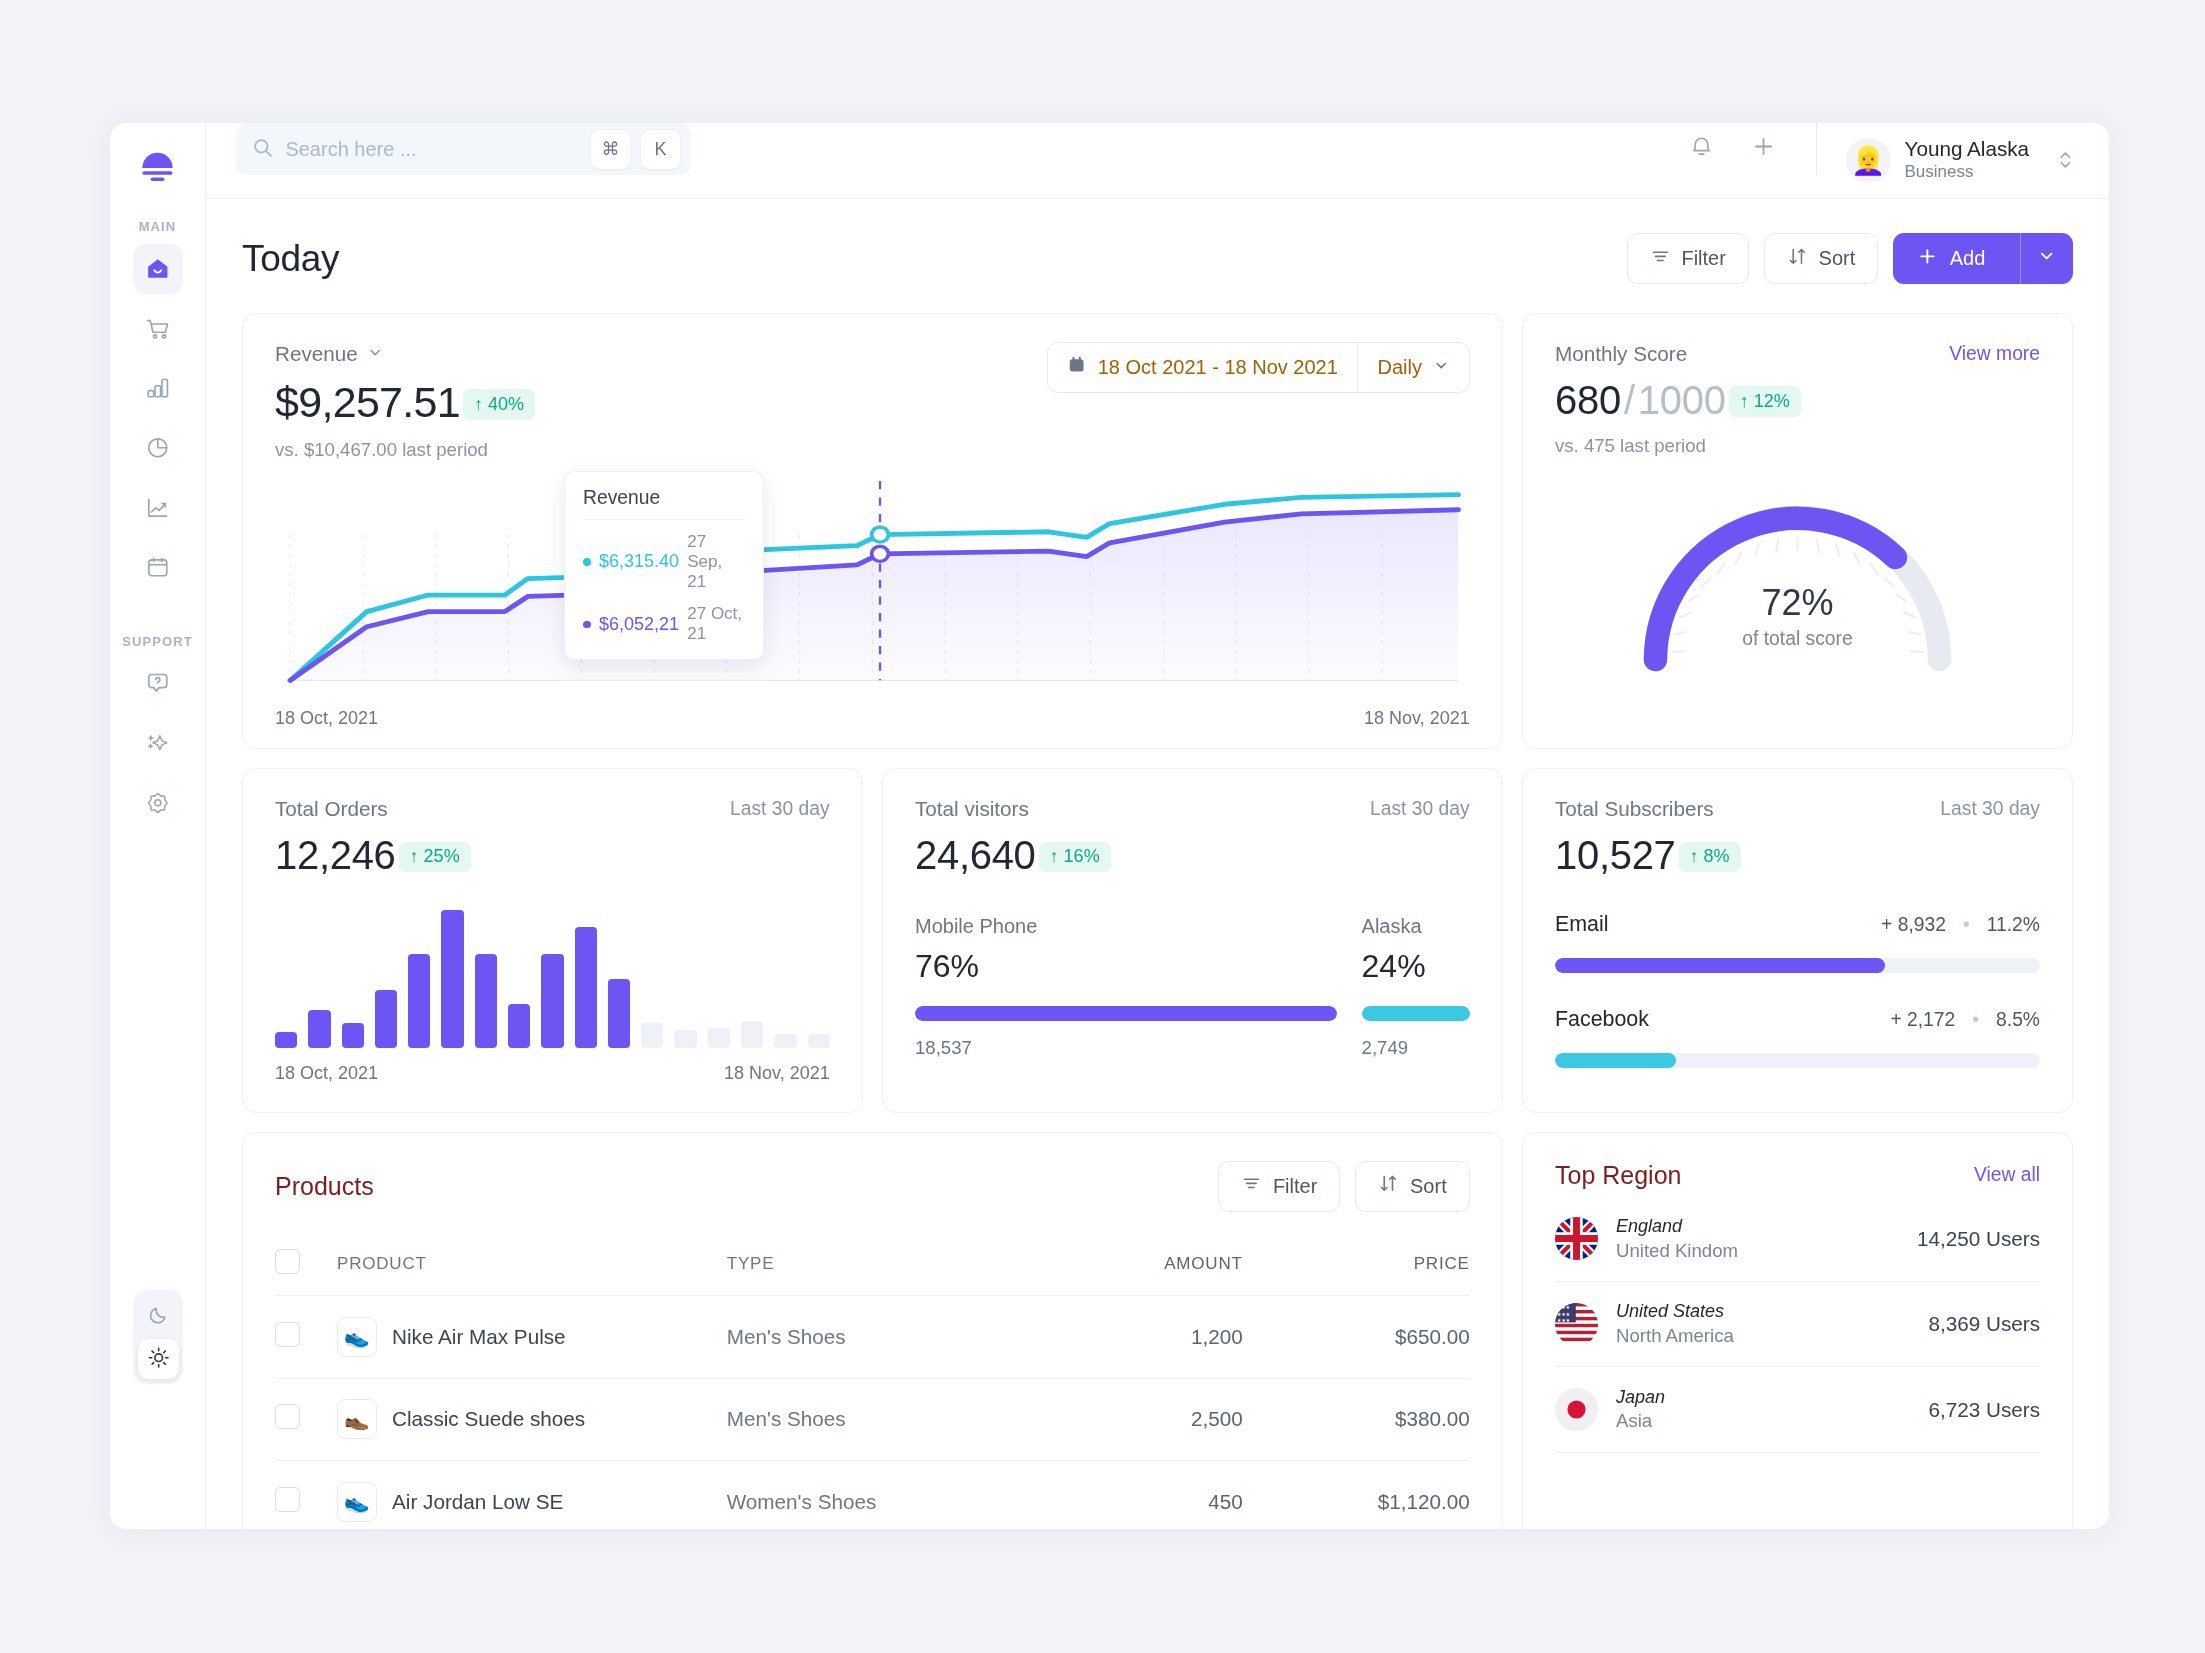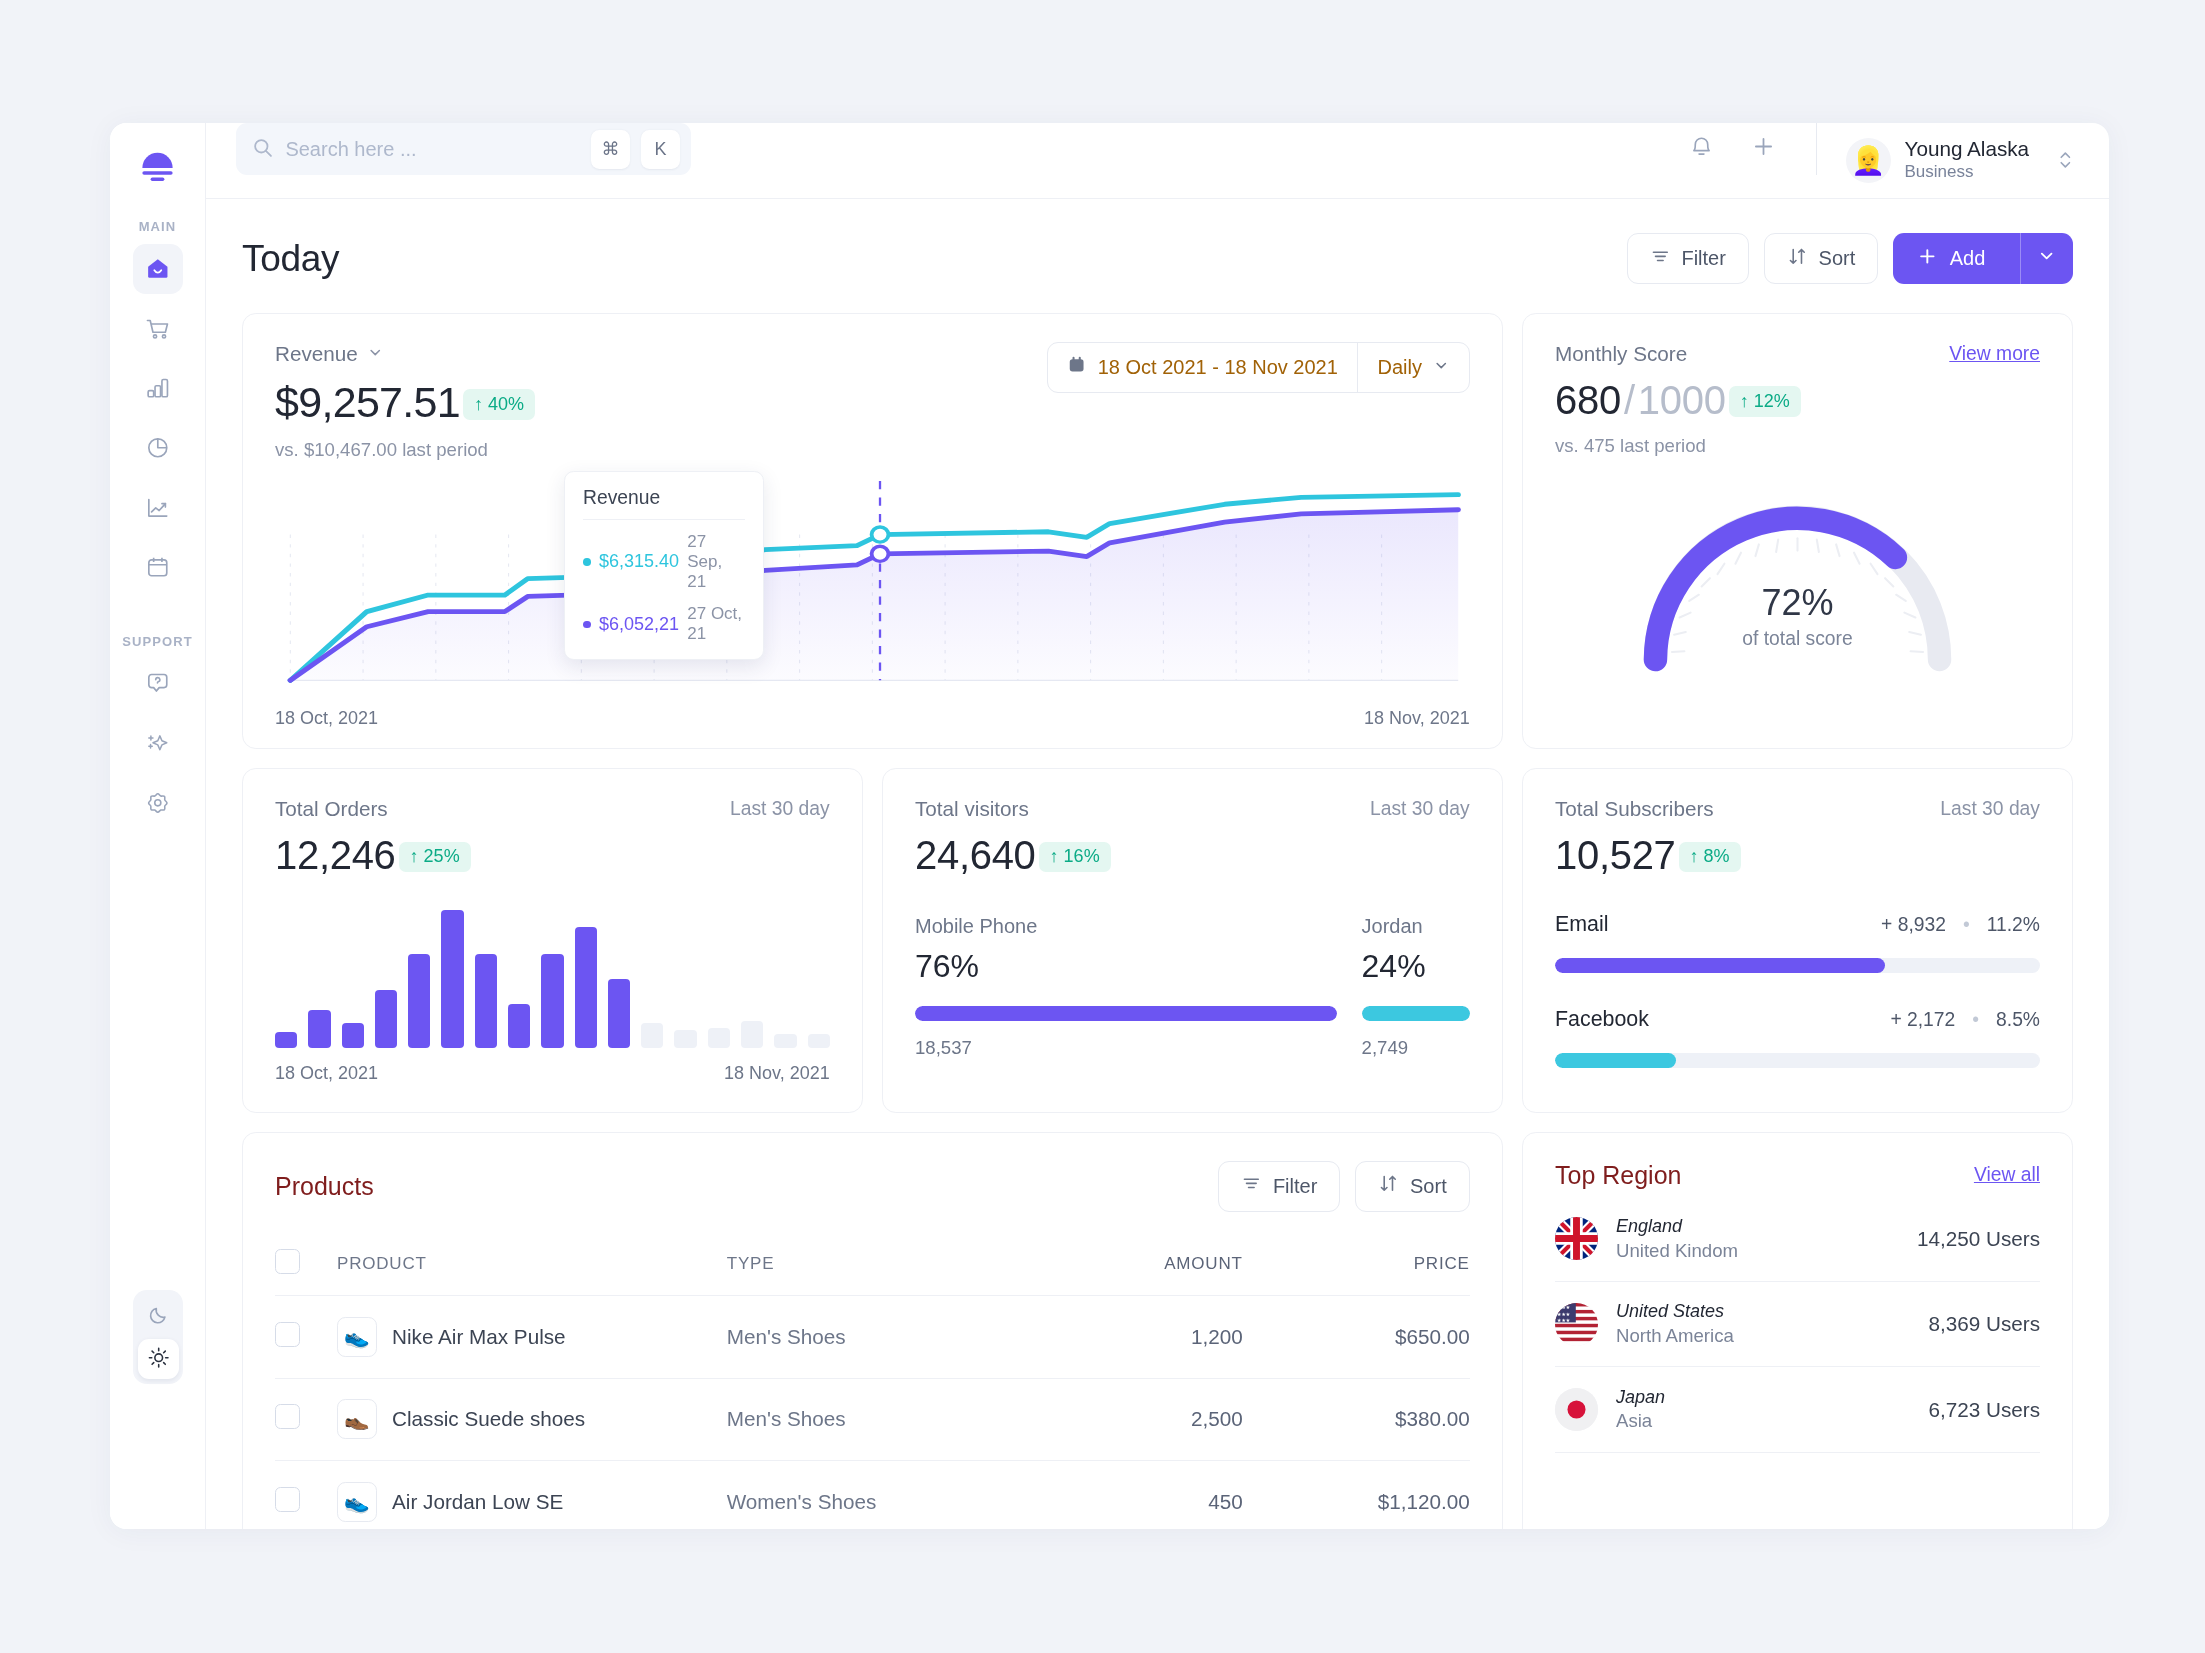--- a/index.html
+++ b/index.html
@@ -119,21 +119,21 @@
   .big { font-size: 43px; color: #222733; font-weight: 400; letter-spacing: -0.7px; }
   .big-num { font-size: 40px; color: #222733; letter-spacing: -0.3px; }
   .muted-big { color: #b6bdcb; }
   .badge {
     display: inline-flex; align-items: center; gap: 4.8px;
     background: #e4f7f1; color: #0bab86; font-size: 18px;
     border-radius: 6.9px; padding: 4.8px 11px; vertical-align: 6.9px;
   }
   .sub { font-size: 18.6px; color: #8b93a6; }
   .right-lbl { margin-left: auto; font-size: 19.3px; color: #8b93a6; }
-  .link { color: #6c55f2; font-size: 19.3px; text-decoration: underline; cursor: pointer; text-align: right; }
+  .link { color: #6c55f2; font-size: 19.3px; cursor: pointer; text-align: right; }
 
   
   .rev-card { flex: 1 1 0; min-width: 0; padding-bottom: 19.3px; }
   .rev-head { display: flex; align-items: flex-start; }
   .daterange {
     margin-left: auto; display: flex; align-items: stretch; height: 51px;
     border: 0.7px solid #e7eaf1; border-radius: 11px; overflow: hidden;
   }
   .daterange .dr {
     display: flex; align-items: center; gap: 11px; padding: 0 19.3px; font-size: 20px; color: #a16207;
@@ -605,21 +605,21 @@
           <div class="split">
             <div style="flex:0 0 76%">
               <div class="split-lbl">Mobile Phone</div>
               <div class="split-val">76%</div>
               <div class="track">
                 <div class="fill" style="width:100%;background:#6c55f2"></div>
               </div>
               <div class="split-foot">18,537</div>
             </div>
             <div style="flex:1">
-              <div class="split-lbl">Jordan</div>
+              <div class="split-lbl">Alaska</div>
               <div class="split-val">24%</div>
               <div class="track">
                 <div class="fill" style="width:100%;background:#3cc8e0"></div>
               </div>
               <div class="split-foot">2,749</div>
             </div>
           </div>
         </div>
 
         <div class="card stat-card" style="flex:0 0 551px">

